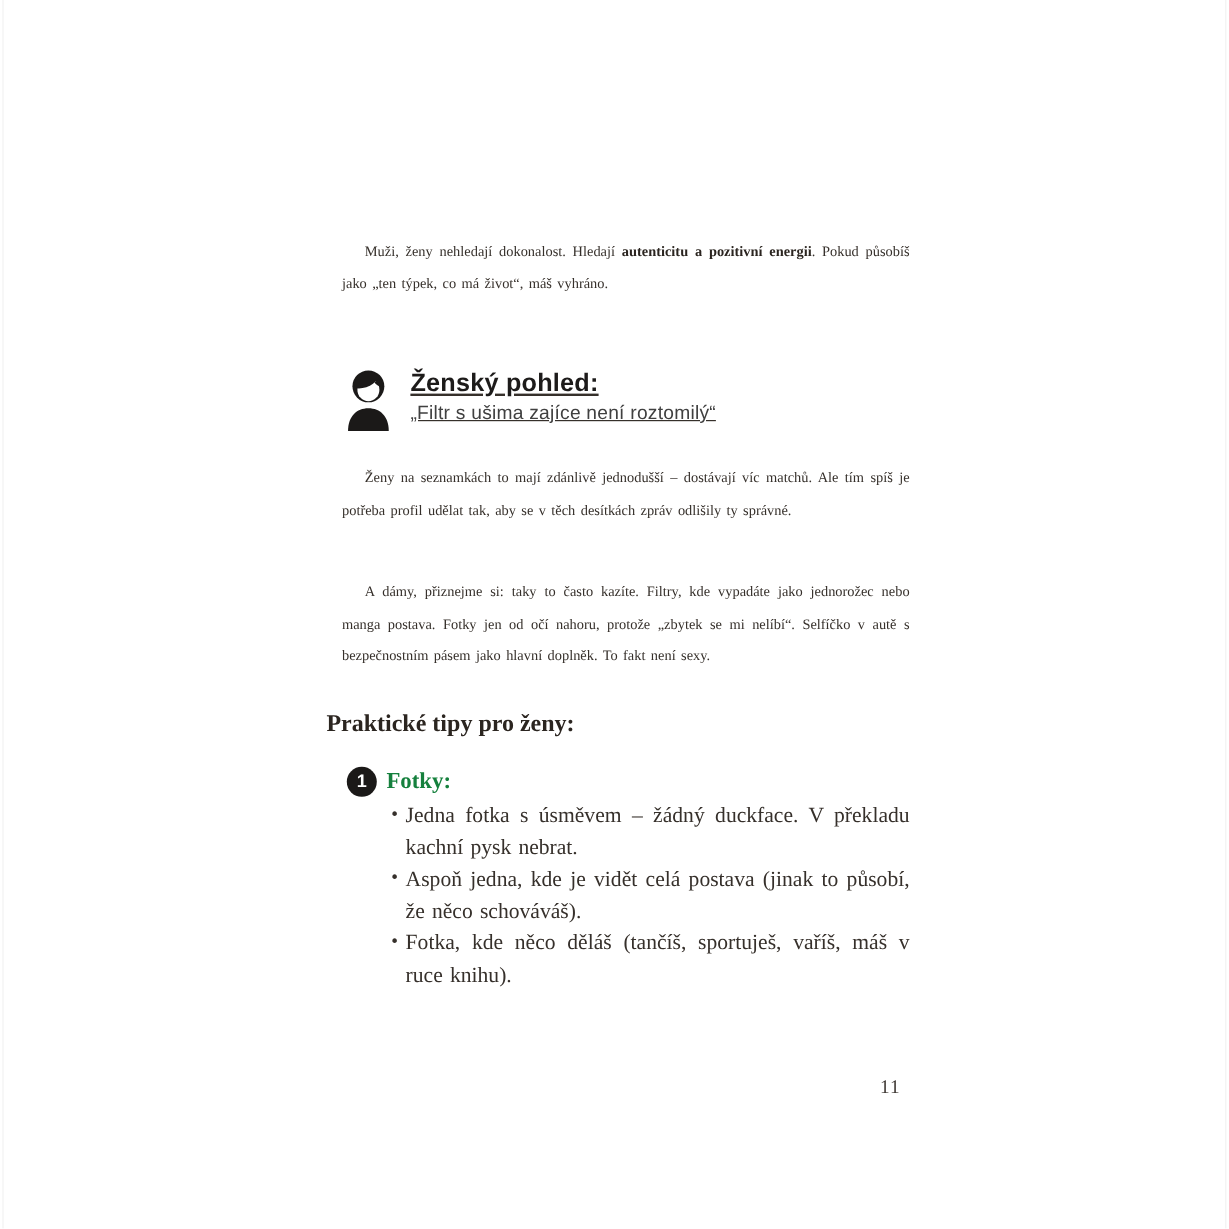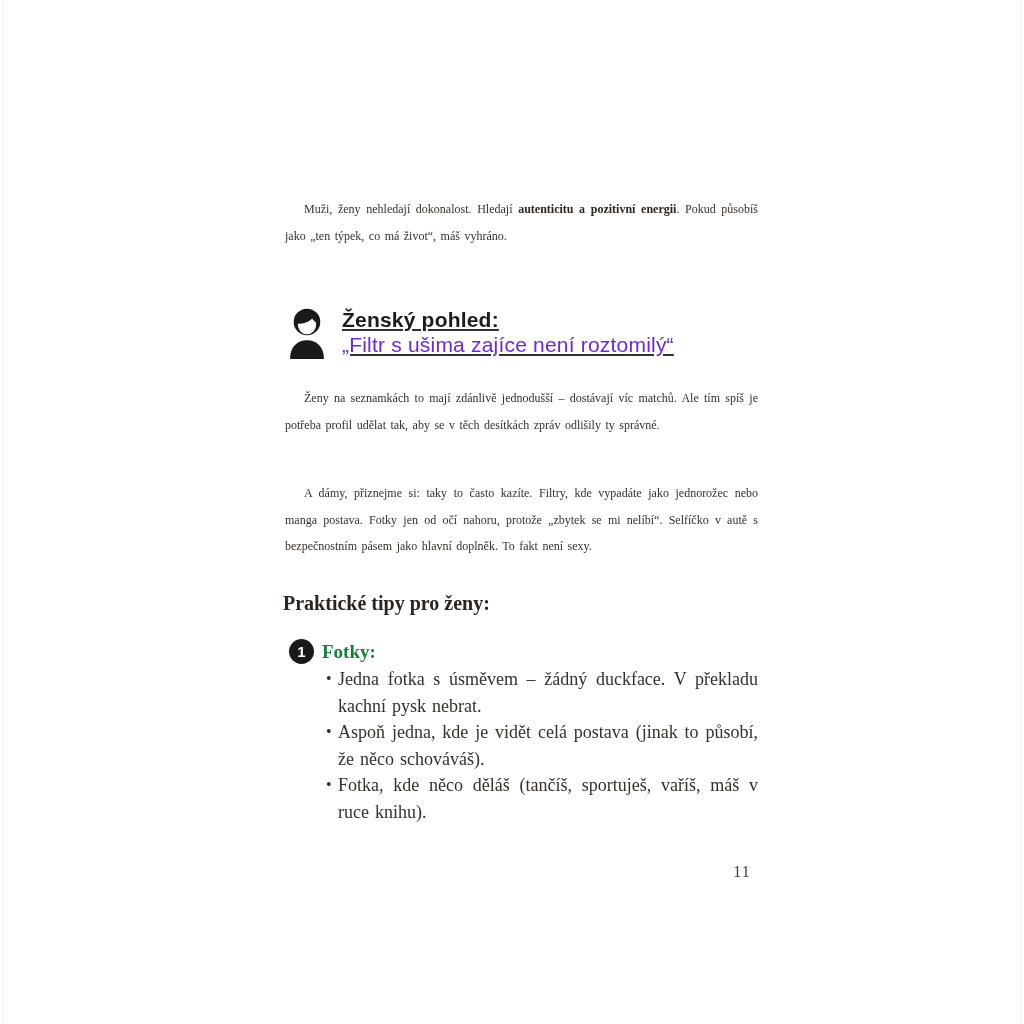--- a/index.html
+++ b/index.html
@@ -48,30 +48,30 @@
   .hicon { width: 44px; height: 55px; flex: 0 0 auto; display: block; }
   .hicon svg { display: block; width: 44px; height: 55px; }
   .htext { font-family: "Liberation Sans", sans-serif; color: #1d1b1a; padding-top: 2px; }
   .hline1 {
     font-size: 21px;
     font-weight: 800;
     line-height: 25px;
     letter-spacing: 0.2px;
   }
   .hline2 {
-    font-size: 21px;
+    font-size: 16px;
     font-weight: 500;
     line-height: 25px;
-    color: #6d28d9;
+    color: #404040;
     letter-spacing: 0.2px;
   }
 
   .tips-heading {
     position: absolute;
-    left: 283px;
+    left: 272px;
     top: 592px;
     margin: 0;
     font-size: 20px;
     font-weight: 700;
     color: #2b2520;
     font-family: "Liberation Serif", serif;
   }
 
   .tip-item {
     position: absolute;
@@ -124,21 +124,21 @@
   }
   .btext {
     flex: 1;
     text-align: justify;
     word-spacing: 1.5px;
   }
 
   .pagenum {
     position: absolute;
     left: 726px;
-    top: 863px;
+    top: 898px;
     width: 32px;
     text-align: center;
     font-size: 16px;
     color: #403a35;
     letter-spacing: 1px;
   }
 </style>
 </head>
 <body>
 

